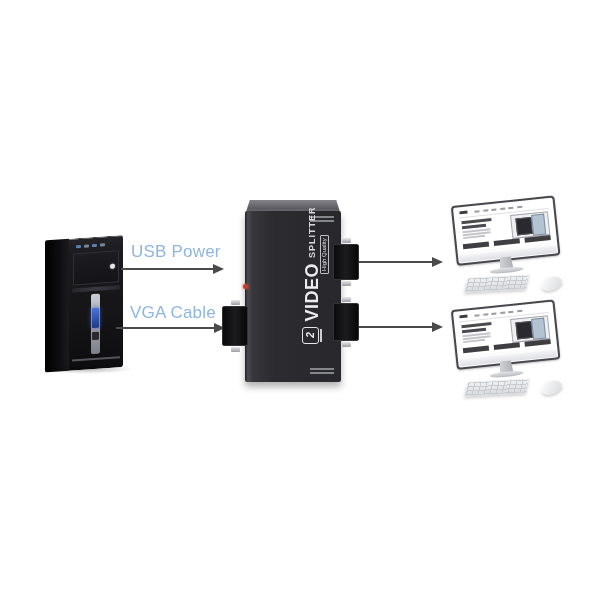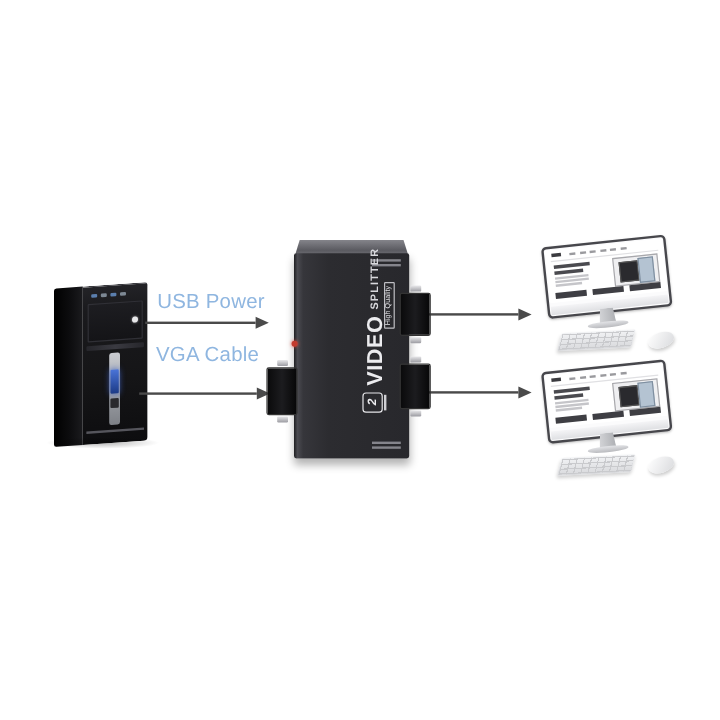--- a/index.html
+++ b/index.html
@@ -2,21 +2,21 @@
 <html><head>
 <meta charset="utf-8">
 <style>
   html,body{margin:0;padding:0;}
   body{width:600px;height:600px;background:#fff;font-family:"Liberation Sans",sans-serif;overflow:hidden;}
   .scene{position:absolute;left:0;top:0;width:516px;height:600px;background:#ffffff;}
 
   
   .conn-label{position:absolute;font-size:17px;color:#8fb6e0;letter-spacing:.2px;}
   #usb-label{left:131px;top:242px;}
-  #vga-label{left:130px;top:286px;}
+  #vga-label{left:130px;top:303px;}
   .arrow{position:absolute;border-top:2px solid #4a4a4a;}
   .arrow::after{content:"";position:absolute;right:-11px;top:-6px;width:0;height:0;
     border-left:11px solid #4a4a4a;border-top:5px solid transparent;border-bottom:5px solid transparent;}
   #arrow-usb{left:121px;top:268px;width:92px;}
   #arrow-vga{left:116px;top:327px;width:98px;}
   #arrow-out1{left:354px;top:261px;width:78px;}
   #arrow-out2{left:354px;top:326px;width:78px;}
 
   
   .tower{position:absolute;left:45px;top:235px;width:78px;height:132px;transform:skewY(-4deg);transform-origin:100% 0;}

